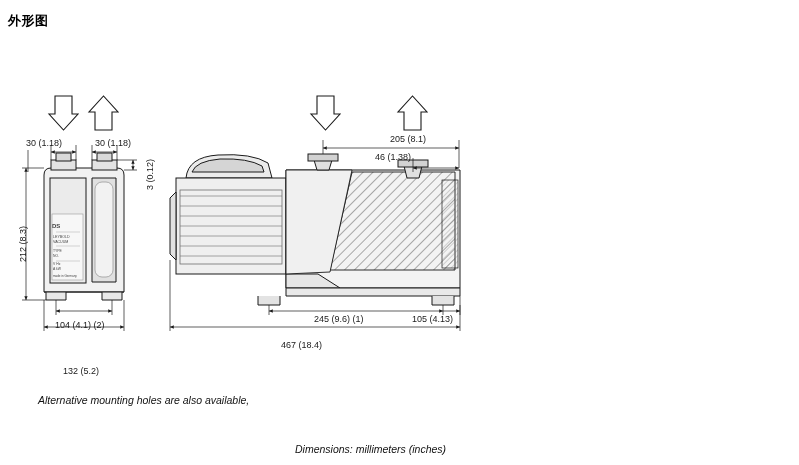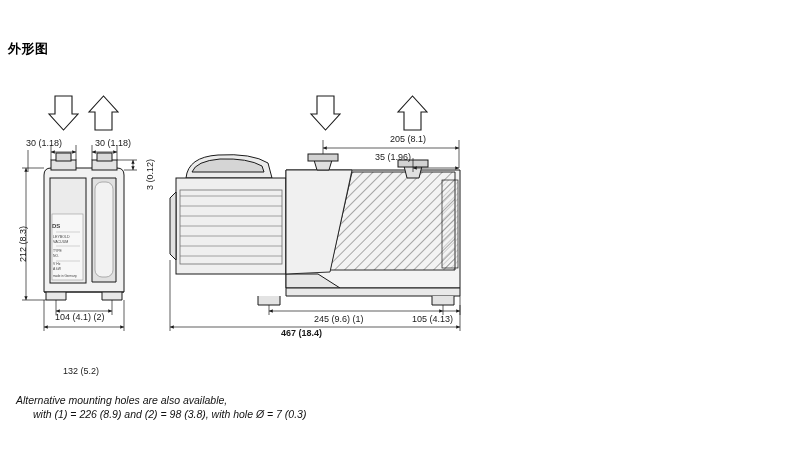--- a/index.html
+++ b/index.html
@@ -20,21 +20,20 @@
     height: 465px;
   }
   .title {
     position: absolute;
     left: 8px;
     top: 12px;
     font-size: 13px;
     font-weight: bold;
     color: #000;
     letter-spacing: 0.5px;
-    margin-top: 28px;
   }
   .dimtext {
     position: absolute;
     font-size: 9px;
     color: #1a1a1a;
     white-space: nowrap;
     font-family: "Liberation Sans", sans-serif;
   }
   .dimtext.vert {
     transform-origin: 0 0;
@@ -215,25 +214,25 @@
       <line x1="170" y1="327" x2="460" y2="327" marker-start="url(#arrowstart)" marker-end="url(#arrowend)"></line>
       <line x1="170" y1="260" x2="170" y2="331"></line>
       <line x1="460" y1="305" x2="460" y2="331"></line>
     </g>
   </svg>
 
   <div class="dimtext" style="left:26px; top:138px;">30 (1.18)</div>
   <div class="dimtext" style="left:95px; top:138px;">30 (1.18)</div>
   <div class="dimtext vert" style="left:145px; top:190px;">3 (0.12)</div>
   <div class="dimtext vert" style="left:18px; top:262px;">212 (8.3)</div>
-  <div class="dimtext" style="left:55px; top:312px;">104 (4.1) (2)</div>
+  <div class="dimtext" style="left:55px; top:320px;">104 (4.1) (2)</div>
   <div class="dimtext" style="left:63px; top:330px;margin-top:36px;">132 (5.2)</div>
 
   <div class="dimtext" style="left:362px; top:134px;margin-left:28px;">205 (8.1)</div>
-  <div class="dimtext" style="left:375px; top:152px;">35 (1.96)</div>
+  <div class="dimtext" style="left:375px; top:152px;">46 (1.38)</div>
   <div class="dimtext" style="left:314px; top:314px;text-align:center;">245 (9.6) (1)</div>
   <div class="dimtext" style="left:412px; top:314px;">105 (4.13)</div>
-  <div class="dimtext" style="left:281px; top:328px;font-weight:bold;">467 (18.4)</div>
-
-  <div class="note" style="left:16px; top:393px;">Alternative mounting holes are also available,</div>
-  <div class="note" style="left:33px; top:407px;">with (1) = 226 (8.9) and (2) = 98 (3.8), with hole Ø = 7 (0.3)</div>
+  <div class="dimtext" style="left:281px; top:340px;">467 (18.4)</div>
+
+  <div class="note" style="left:38px; top:393px;">Alternative mounting holes are also available,</div>
+  <div class="note" style="left:295px; top:442px;">Dimensions: millimeters (inches)</div>
 
 </div>
 
 </body></html>

